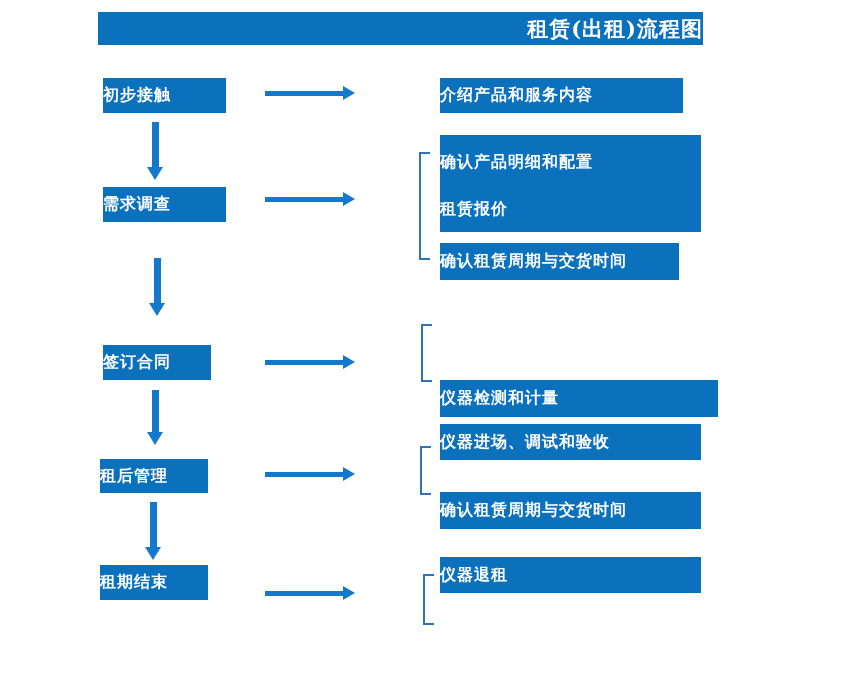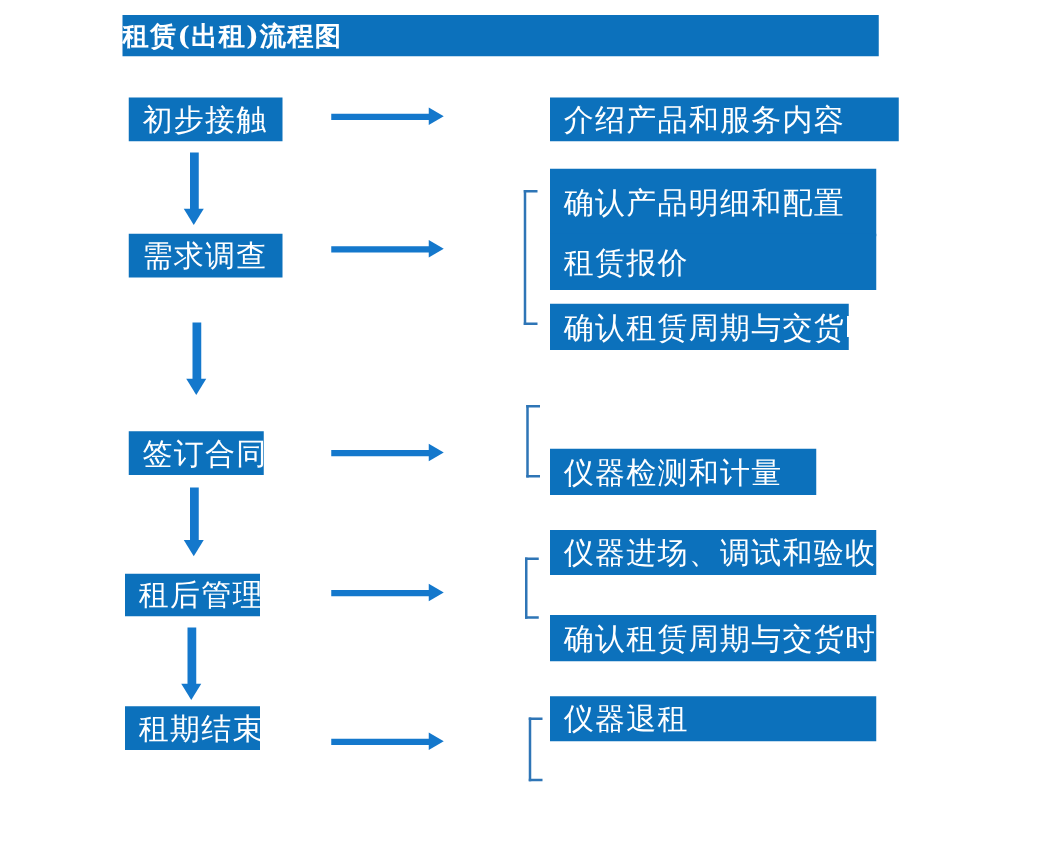--- a/index.html
+++ b/index.html
@@ -24,32 +24,31 @@
   .title-bar {
     position: absolute;
     left: 98px; top: 12px;
     width: 605px; height: 33px;
     background: var(--box-fill);
     color: var(--text);
     font-weight: bold;
     font-size: 21px;
     display: flex;
     align-items: center;
-    justify-content: flex-start;
+    justify-content: flex-end;
     letter-spacing: 1px;
   }
   .box {
     position: absolute;
     background: var(--box-fill);
     color: var(--text);
-    font-weight: normal;
-    font-size: 24px;
+    font-weight: bold;
+    font-size: 16px;
     display: flex;
     align-items: center;
-    padding-left: 11px;
     letter-spacing: 1px;
     white-space: nowrap;
   }
   .h-arrow { position: absolute; height: 14px; }
   .h-arrow .shaft {
     position: absolute;
     left: 0; right: 11px; top: 4.5px;
     height: 5px;
     background: var(--arrow-fill);
   }
@@ -135,26 +134,26 @@
   <div class="h-arrow" style="left:265px;top:586px;width:90px">
     <div class="shaft"></div>
     <div class="head"></div>
   </div>
 
   <div class="bracket" style="left:419px;top:152px;height:108px"></div>
   <div class="bracket" style="left:421px;top:324px;height:58px"></div>
   <div class="bracket" style="left:420px;top:446px;height:49px"></div>
   <div class="bracket" style="left:423px;top:574px;height:51px"></div>
 
-  <div class="box" style="left:440px;top:78px;width:279px;height:35px">介绍产品和服务内容</div>
+  <div class="box" style="left:440px;top:78px;width:243px;height:35px">介绍产品和服务内容</div>
 
   <div class="box" style="left:440px;top:135px;width:261px;height:54px">确认产品明细和配置</div>
   <div class="box" style="left:440px;top:187px;width:261px;height:45px">租赁报价</div>
   <div class="box" style="left:440px;top:243px;width:239px;height:37px">确认租赁周期与交货时间</div>
 
-  <div class="box" style="left:440px;top:359px;width:213px;height:37px">仪器检测和计量</div>
+  <div class="box" style="left:440px;top:380px;width:278px;height:37px">仪器检测和计量</div>
 
   <div class="box" style="left:440px;top:424px;width:261px;height:36px">仪器进场、调试和验收</div>
   <div class="box" style="left:440px;top:492px;width:261px;height:37px">确认租赁周期与交货时间</div>
 
   <div class="box" style="left:440px;top:557px;width:261px;height:36px">仪器退租</div>
 
 </div>
 
 </body></html>

